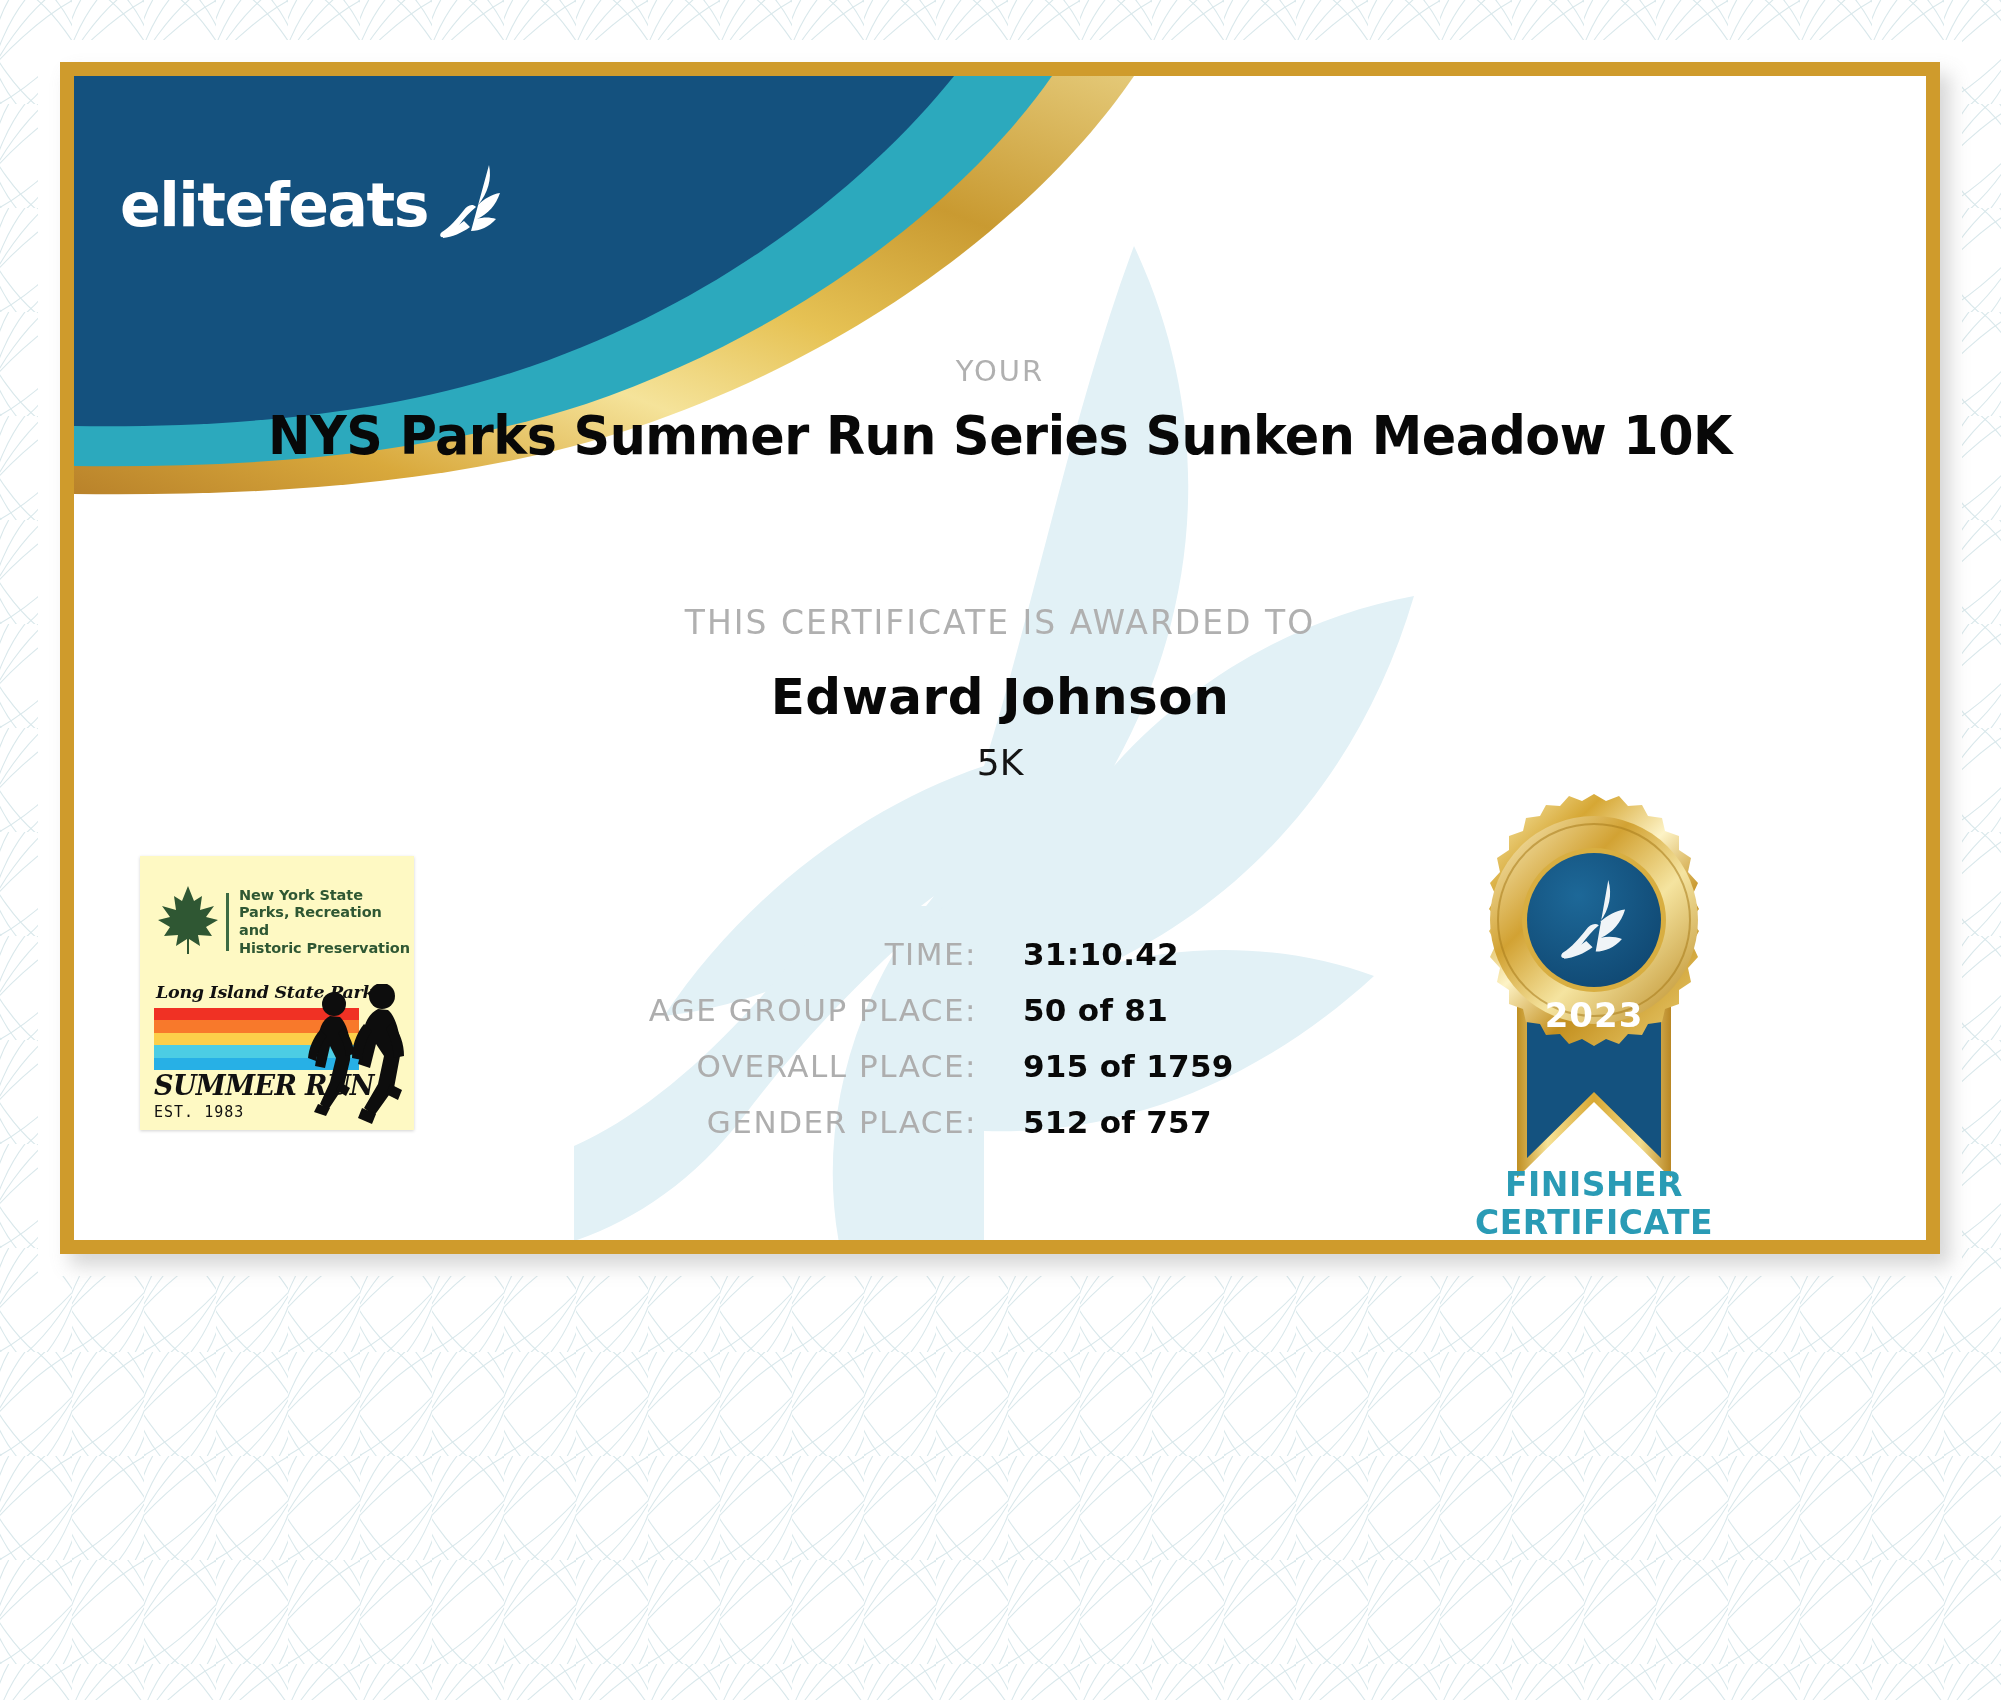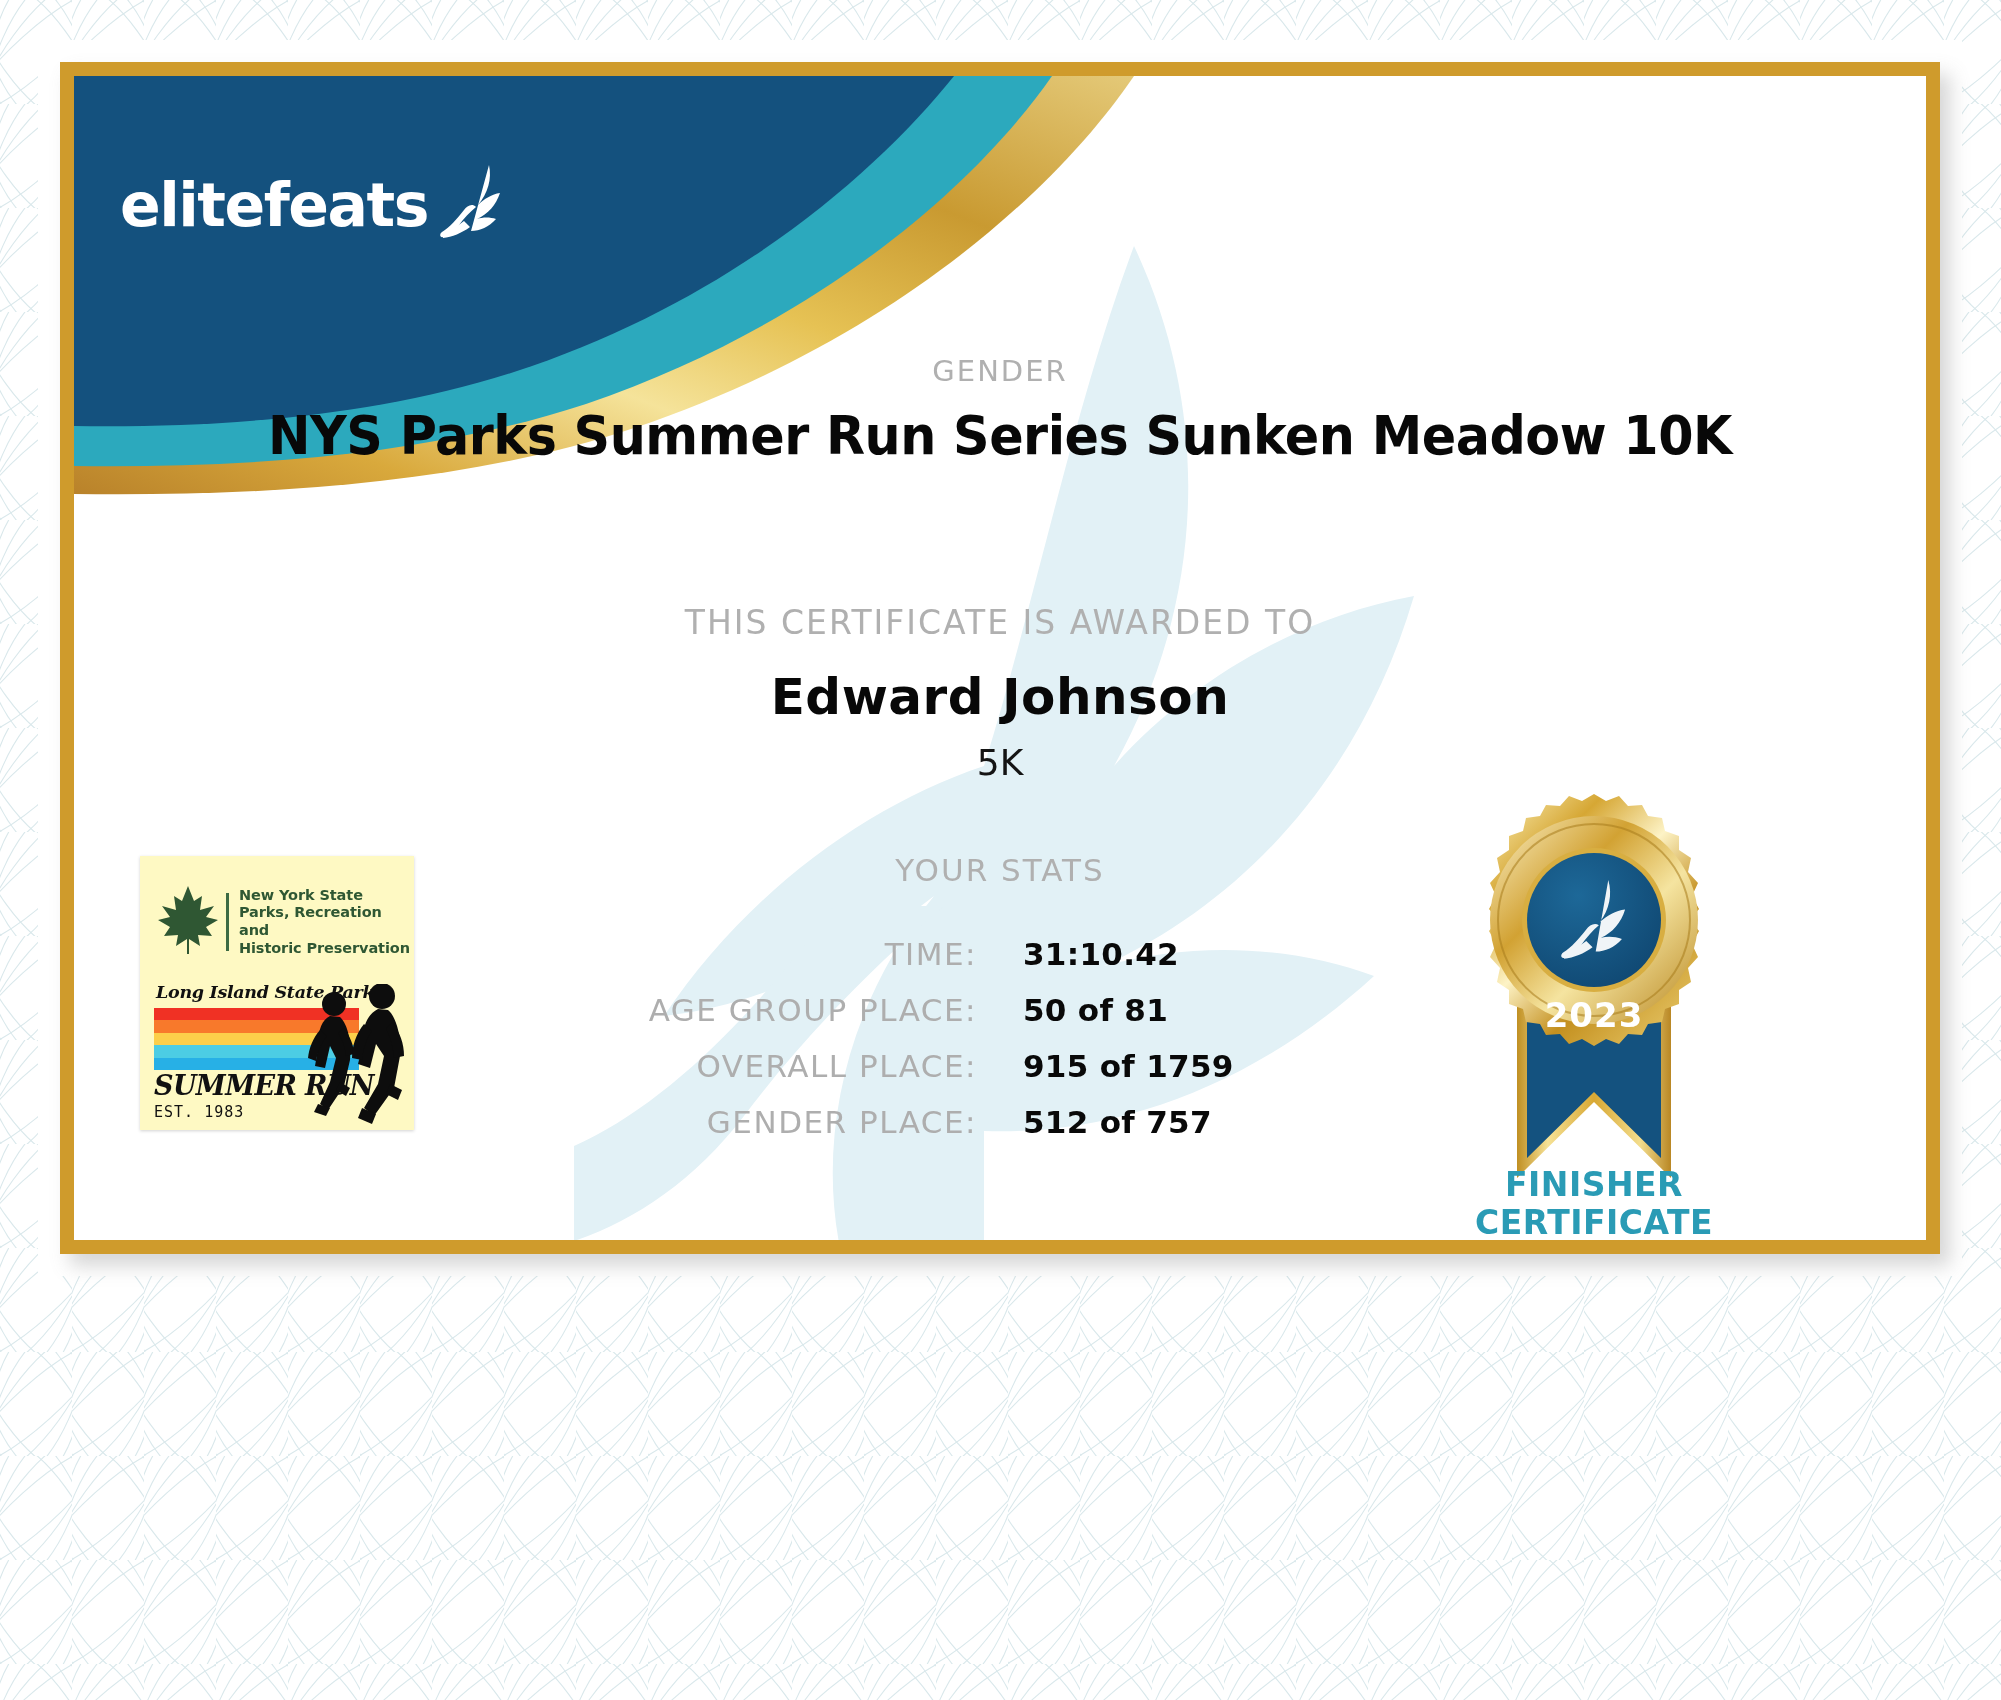--- a/index.html
+++ b/index.html
@@ -366,28 +366,27 @@
 
     <div id="watermark-wing">
       <svg width="1000" height="1060" viewBox="0 0 1000 1060" xmlns="http://www.w3.org/2000/svg">
         <g fill="#e2f1f6">
           <path d="M620 40 C 700 210 690 400 600 560 C 680 470 790 410 900 390 C 850 560 740 690 590 760 C 680 735 780 740 860 770 C 740 880 600 930 470 925 L 470 1060 L 330 1060 C 300 940 330 800 420 690 C 330 760 240 800 150 810 C 230 690 350 600 470 560 C 520 400 560 200 620 40 Z"></path>
           <path d="M430 700 C 360 760 290 830 230 910 C 180 975 120 1015 60 1035 L 60 940 C 150 900 240 810 320 700 Z"></path>
         </g>
       </svg>
     </div>
 
-    <div class="section-label" id="event-label">GENDER</div>
+    <div class="section-label" id="event-label">YOUR</div>
     <div id="event-title">NYS Parks Summer Run Series Sunken Meadow 10K</div>
 
     <div class="section-label" id="awarded-label">THIS CERTIFICATE IS AWARDED TO</div>
     <div id="recipient-name">Edward Johnson</div>
     <div id="recipient-distance">5K</div>
 
-    <div class="section-label" id="stats-label">YOUR STATS</div>
     <div id="stats-table">
       <div class="stat-row">
         <div class="stat-key">TIME:</div>
         <div class="stat-val">31:10.42</div>
       </div>
       <div class="stat-row">
         <div class="stat-key">AGE GROUP PLACE:</div>
         <div class="stat-val">50 of 81</div>
       </div>
       <div class="stat-row">

